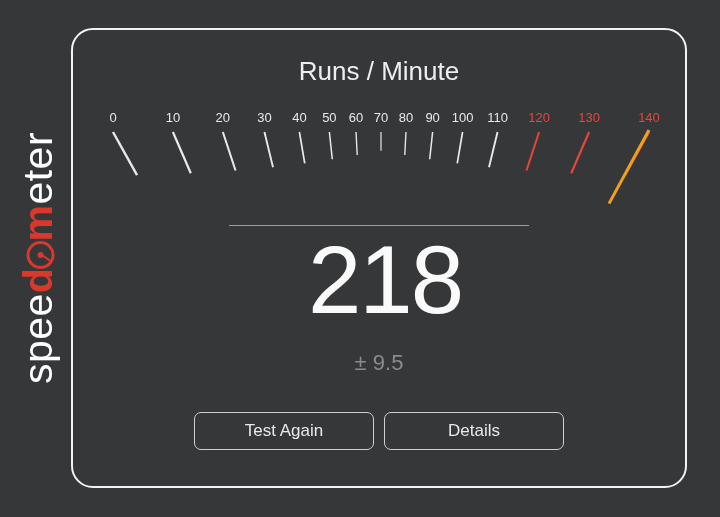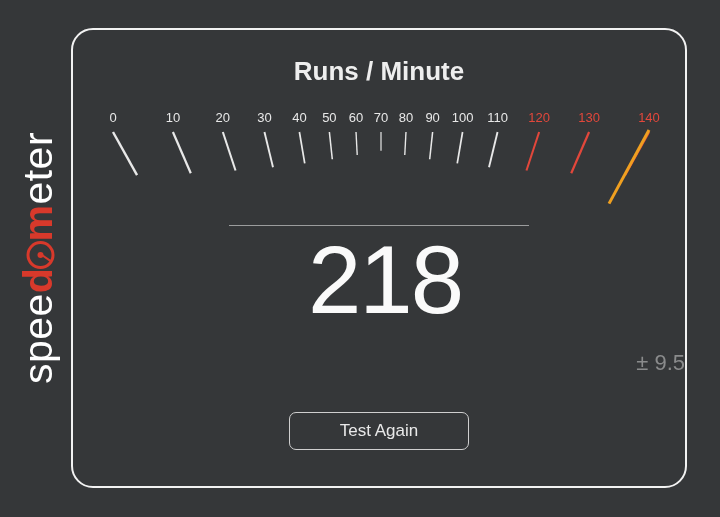--- a/index.html
+++ b/index.html
@@ -49,21 +49,21 @@
     position:absolute;
     left:71px;top:28px;
     width:616px;height:460px;
     border:2px solid #f2f2f2;
     border-radius:22px;
     color:#fff;
   }
   .title{
     text-align:center;
     font-size:26px;
-    font-weight:700;
+    font-weight:400;
     margin-top:26px;
     color:#eee;
   }
   svg.gauge{
     position:absolute;
     left:0;top:62px;
     width:616px;height:130px;
   }
   .hr{
     position:absolute;
@@ -77,21 +77,21 @@
     left:12px;right:0;top:195px;
     text-align:center;
     font-size:96px;
     font-weight:300;
     letter-spacing:-2px;
     color:#fafafa;
   }
   .variance{
     position:absolute;
     left:0;right:0;top:320px;
-    text-align:right;
+    text-align:center;
     font-size:22px;
     color:#8a8b8c;
   }
   .buttons{
     position:absolute;
     left:0;right:0;top:382px;
     display:flex;
     justify-content:center;
     gap:10px;
   }
@@ -160,14 +160,15 @@
         <line x1="576" y1="38" x2="536.0253958537038" y2="111.59630593366478" stroke="#f0a020" stroke-width="3"></line>
       </g>
   </svg>
 
   <div class="hr"></div>
   <div class="score">218</div>
   <div class="variance">± 9.5</div>
 
   <div class="buttons">
     <button class="btn">Test Again</button>
+    <button class="btn">Details</button>
   </div>
 </div>
 
 </body></html>

